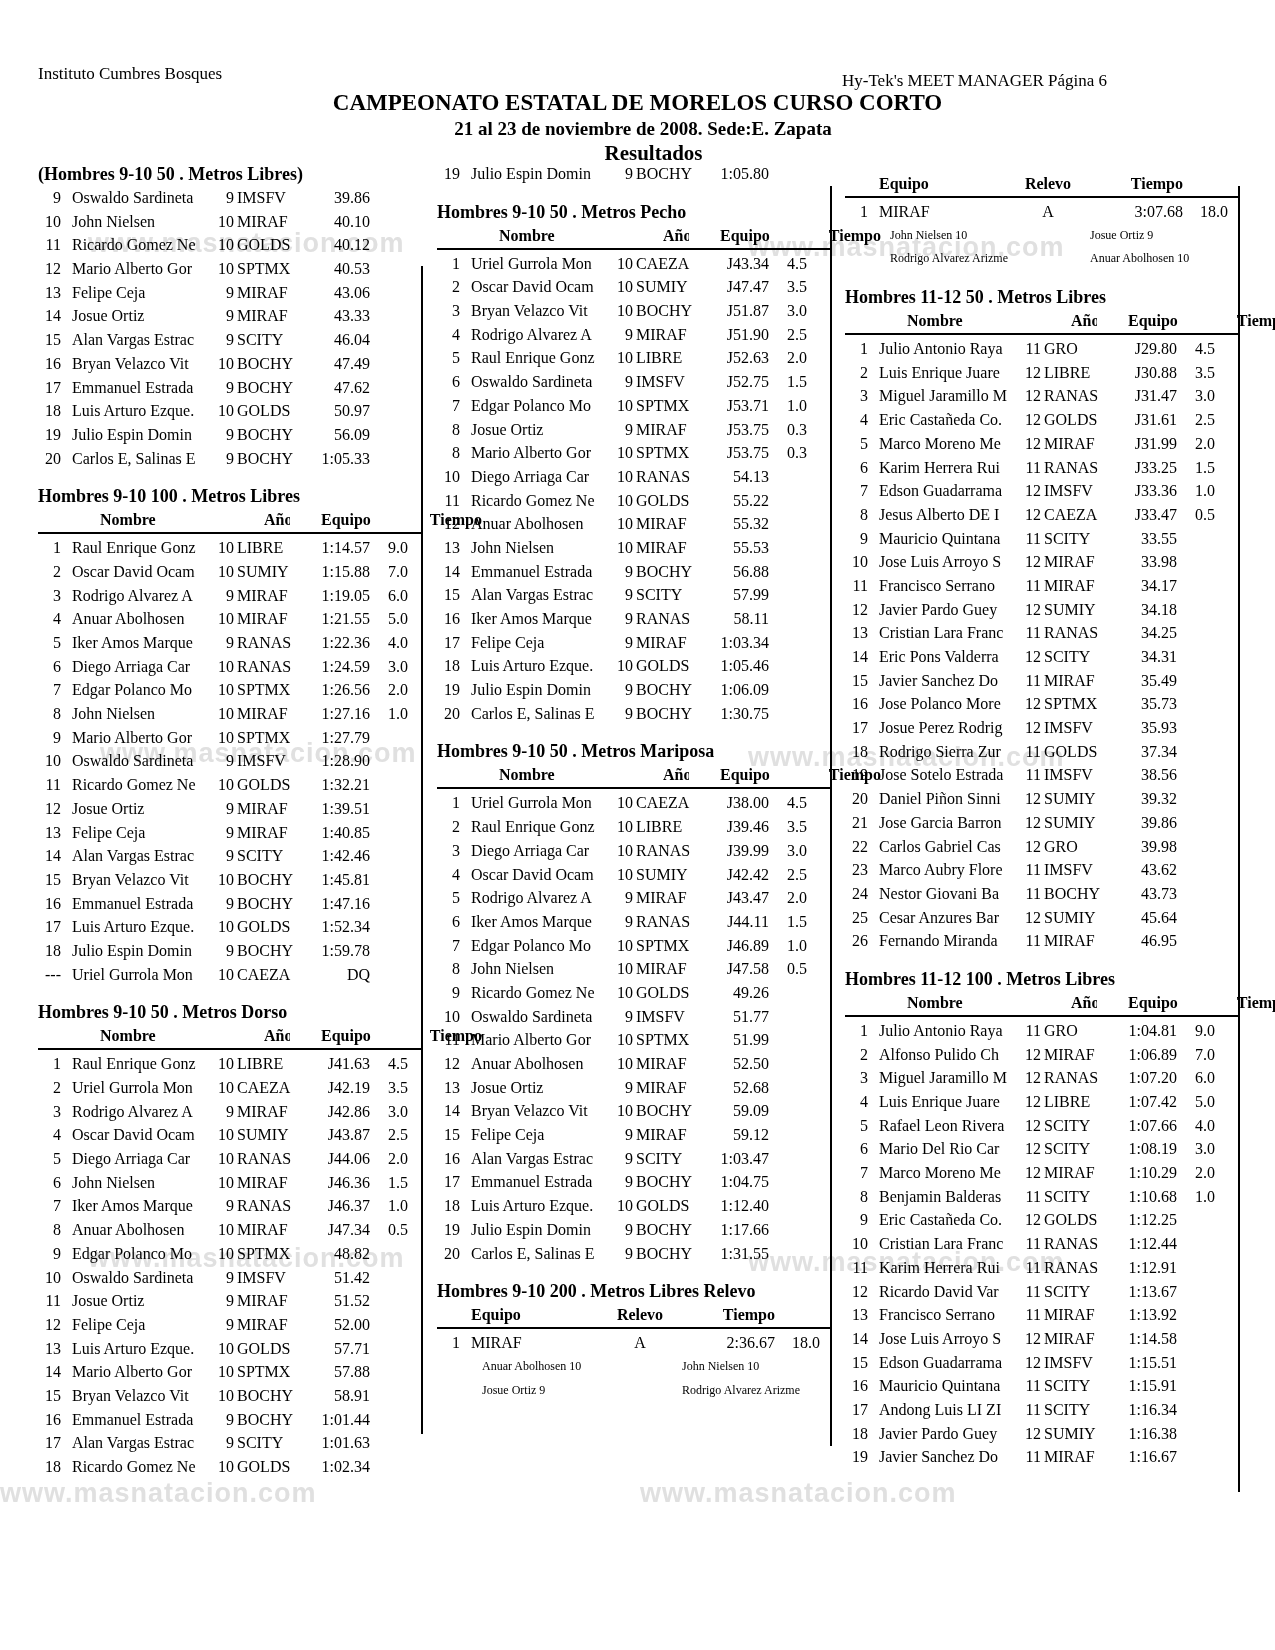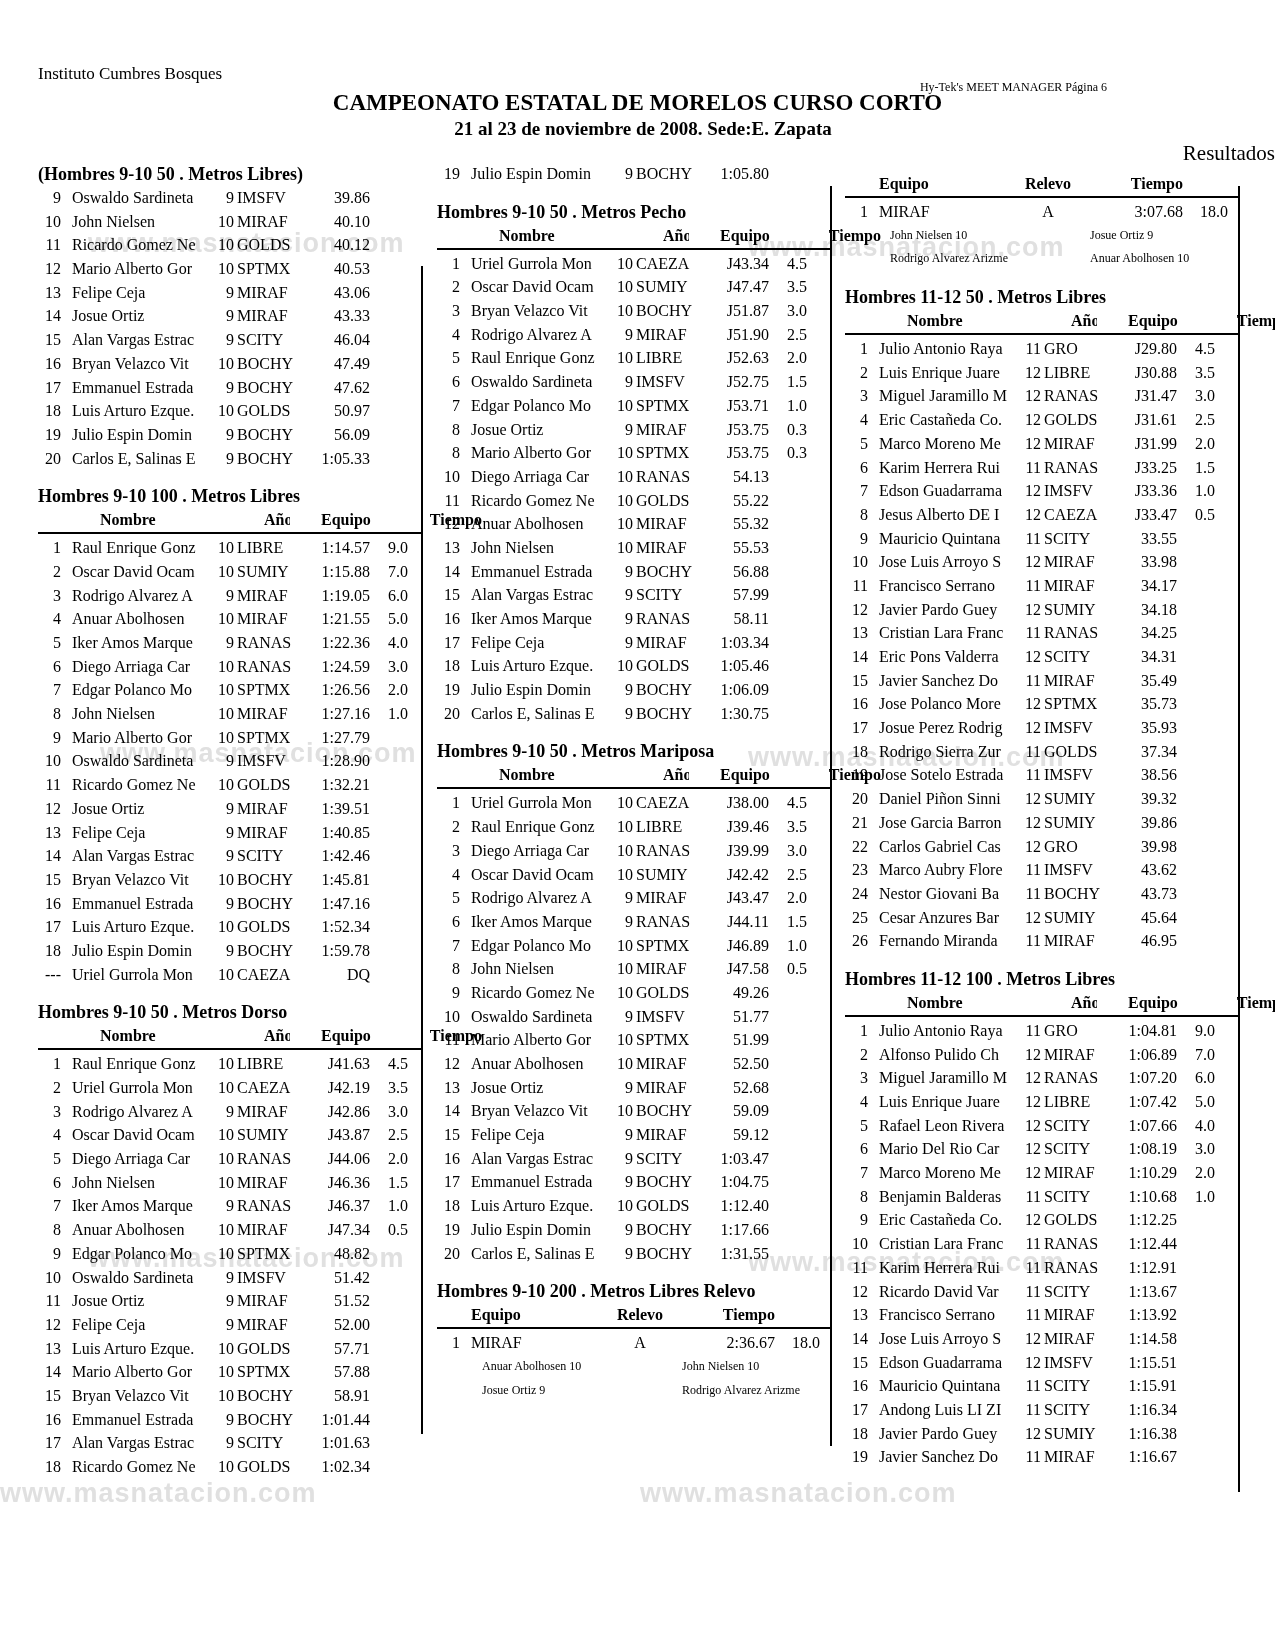--- a/index.html
+++ b/index.html
@@ -1,23 +1,23 @@
 <!DOCTYPE html>
 <html><head>
 <meta charset="utf-8">
 <style>
   html,body{margin:0;padding:0;background:#9a9a9a;}
   .page{position:relative;width:1275px;height:1650px;background:#ffffff;
         font-family:"Liberation Serif",serif;color:#000;overflow:hidden;margin:0 auto;}
   .abs{position:absolute;white-space:nowrap;}
   .hdr-inst{left:38px;top:64px;font-size:17px;}
-  .hdr-mgr{right:168px;top:80px;font-size:12px;}
+  .hdr-mgr{right:168px;top:71px;font-size:17px;}
   .hdr-title{left:0;right:0;top:90px;text-align:center;font-size:23px;font-weight:bold;}
   .hdr-sub{left:11px;right:0;top:118px;text-align:center;font-size:19px;font-weight:bold;}
-  .hdr-res{left:0;right:0;top:141px;text-align:right;font-size:21px;font-weight:normal;padding-left:32px;}
+  .hdr-res{left:0;right:0;top:141px;text-align:center;font-size:21px;font-weight:bold;padding-left:32px;}
   .col{position:absolute;}
   #col-left{left:38px;top:162px;width:384px;}
   #col-middle{left:437px;top:162px;width:393px;}
   #col-right{left:845px;top:172px;width:394px;}
   .section-title{font-size:18px;font-weight:bold;margin-top:14px;height:24px;line-height:24px;white-space:nowrap;}
   .col > .section-title:first-child{margin-top:0;}
   .row{display:grid;grid-template-columns:28px 142px 26px 78px 58px 38px;
        height:23.7px;line-height:23.7px;font-size:16px;}
   .row span{white-space:nowrap;overflow:hidden;}
   .header-row{font-weight:bold;border-bottom:2.5px solid #000;height:24px;line-height:24px;margin-bottom:2px;gap:28px;}

